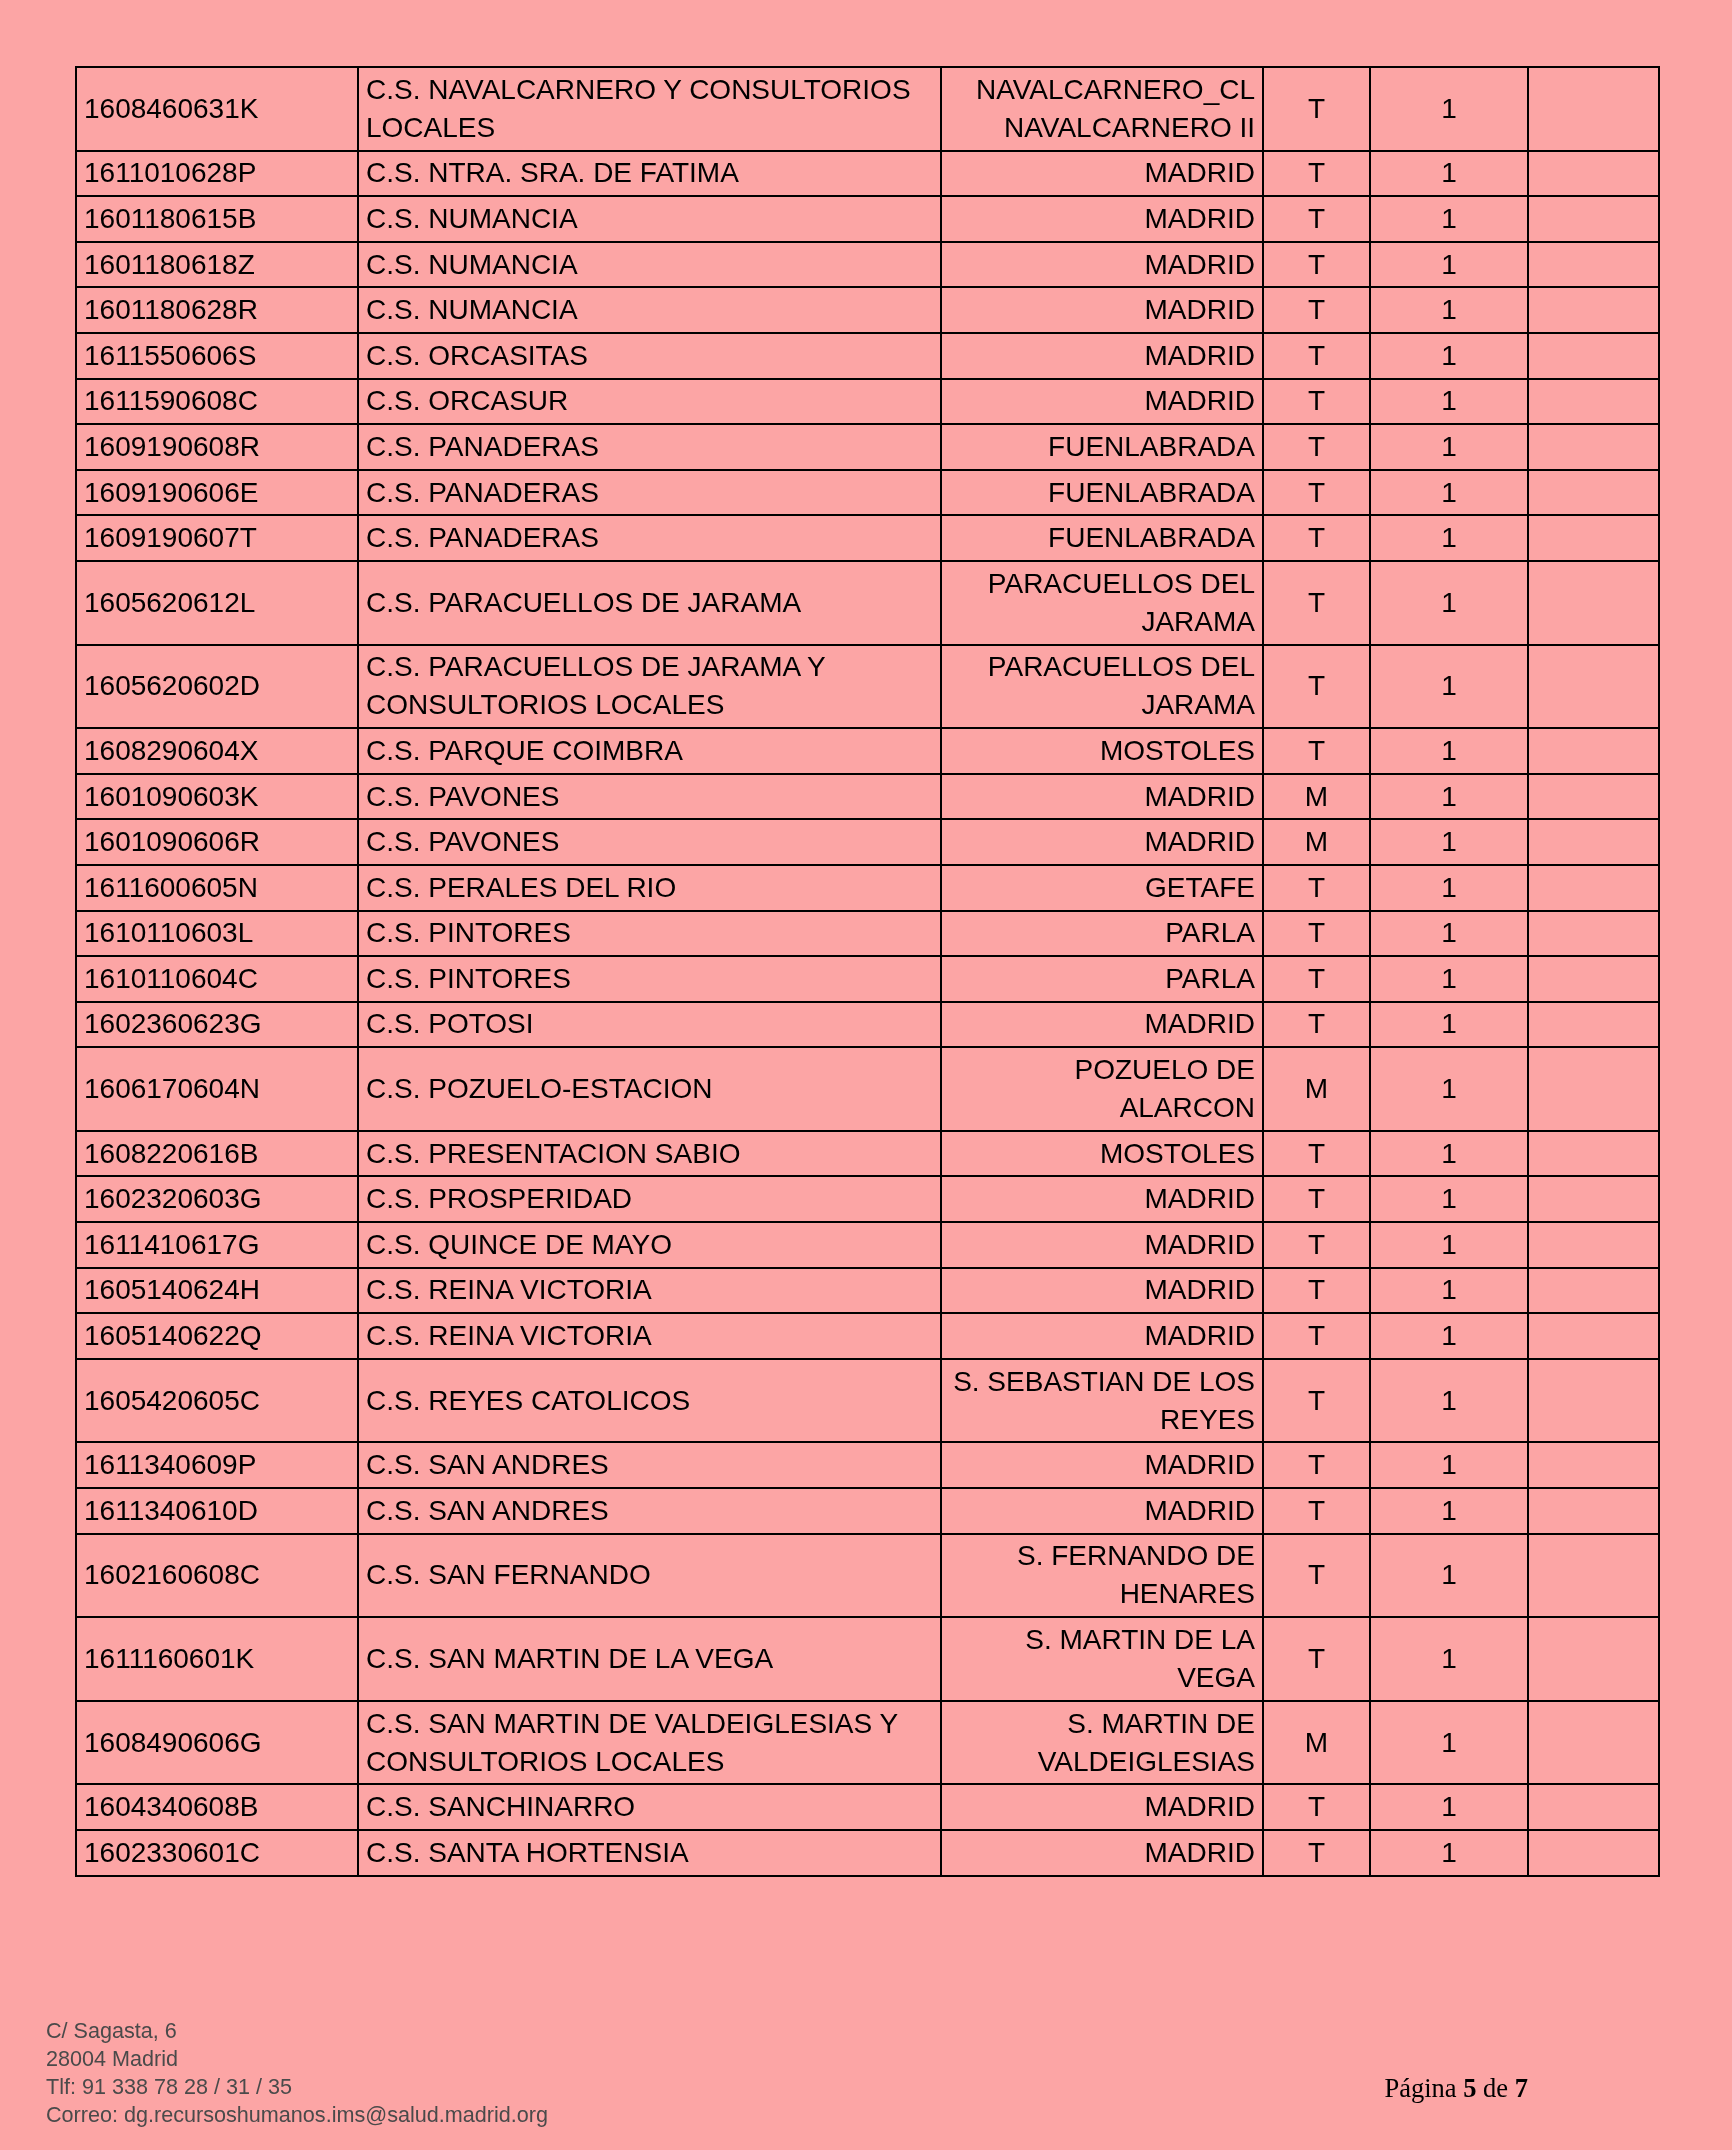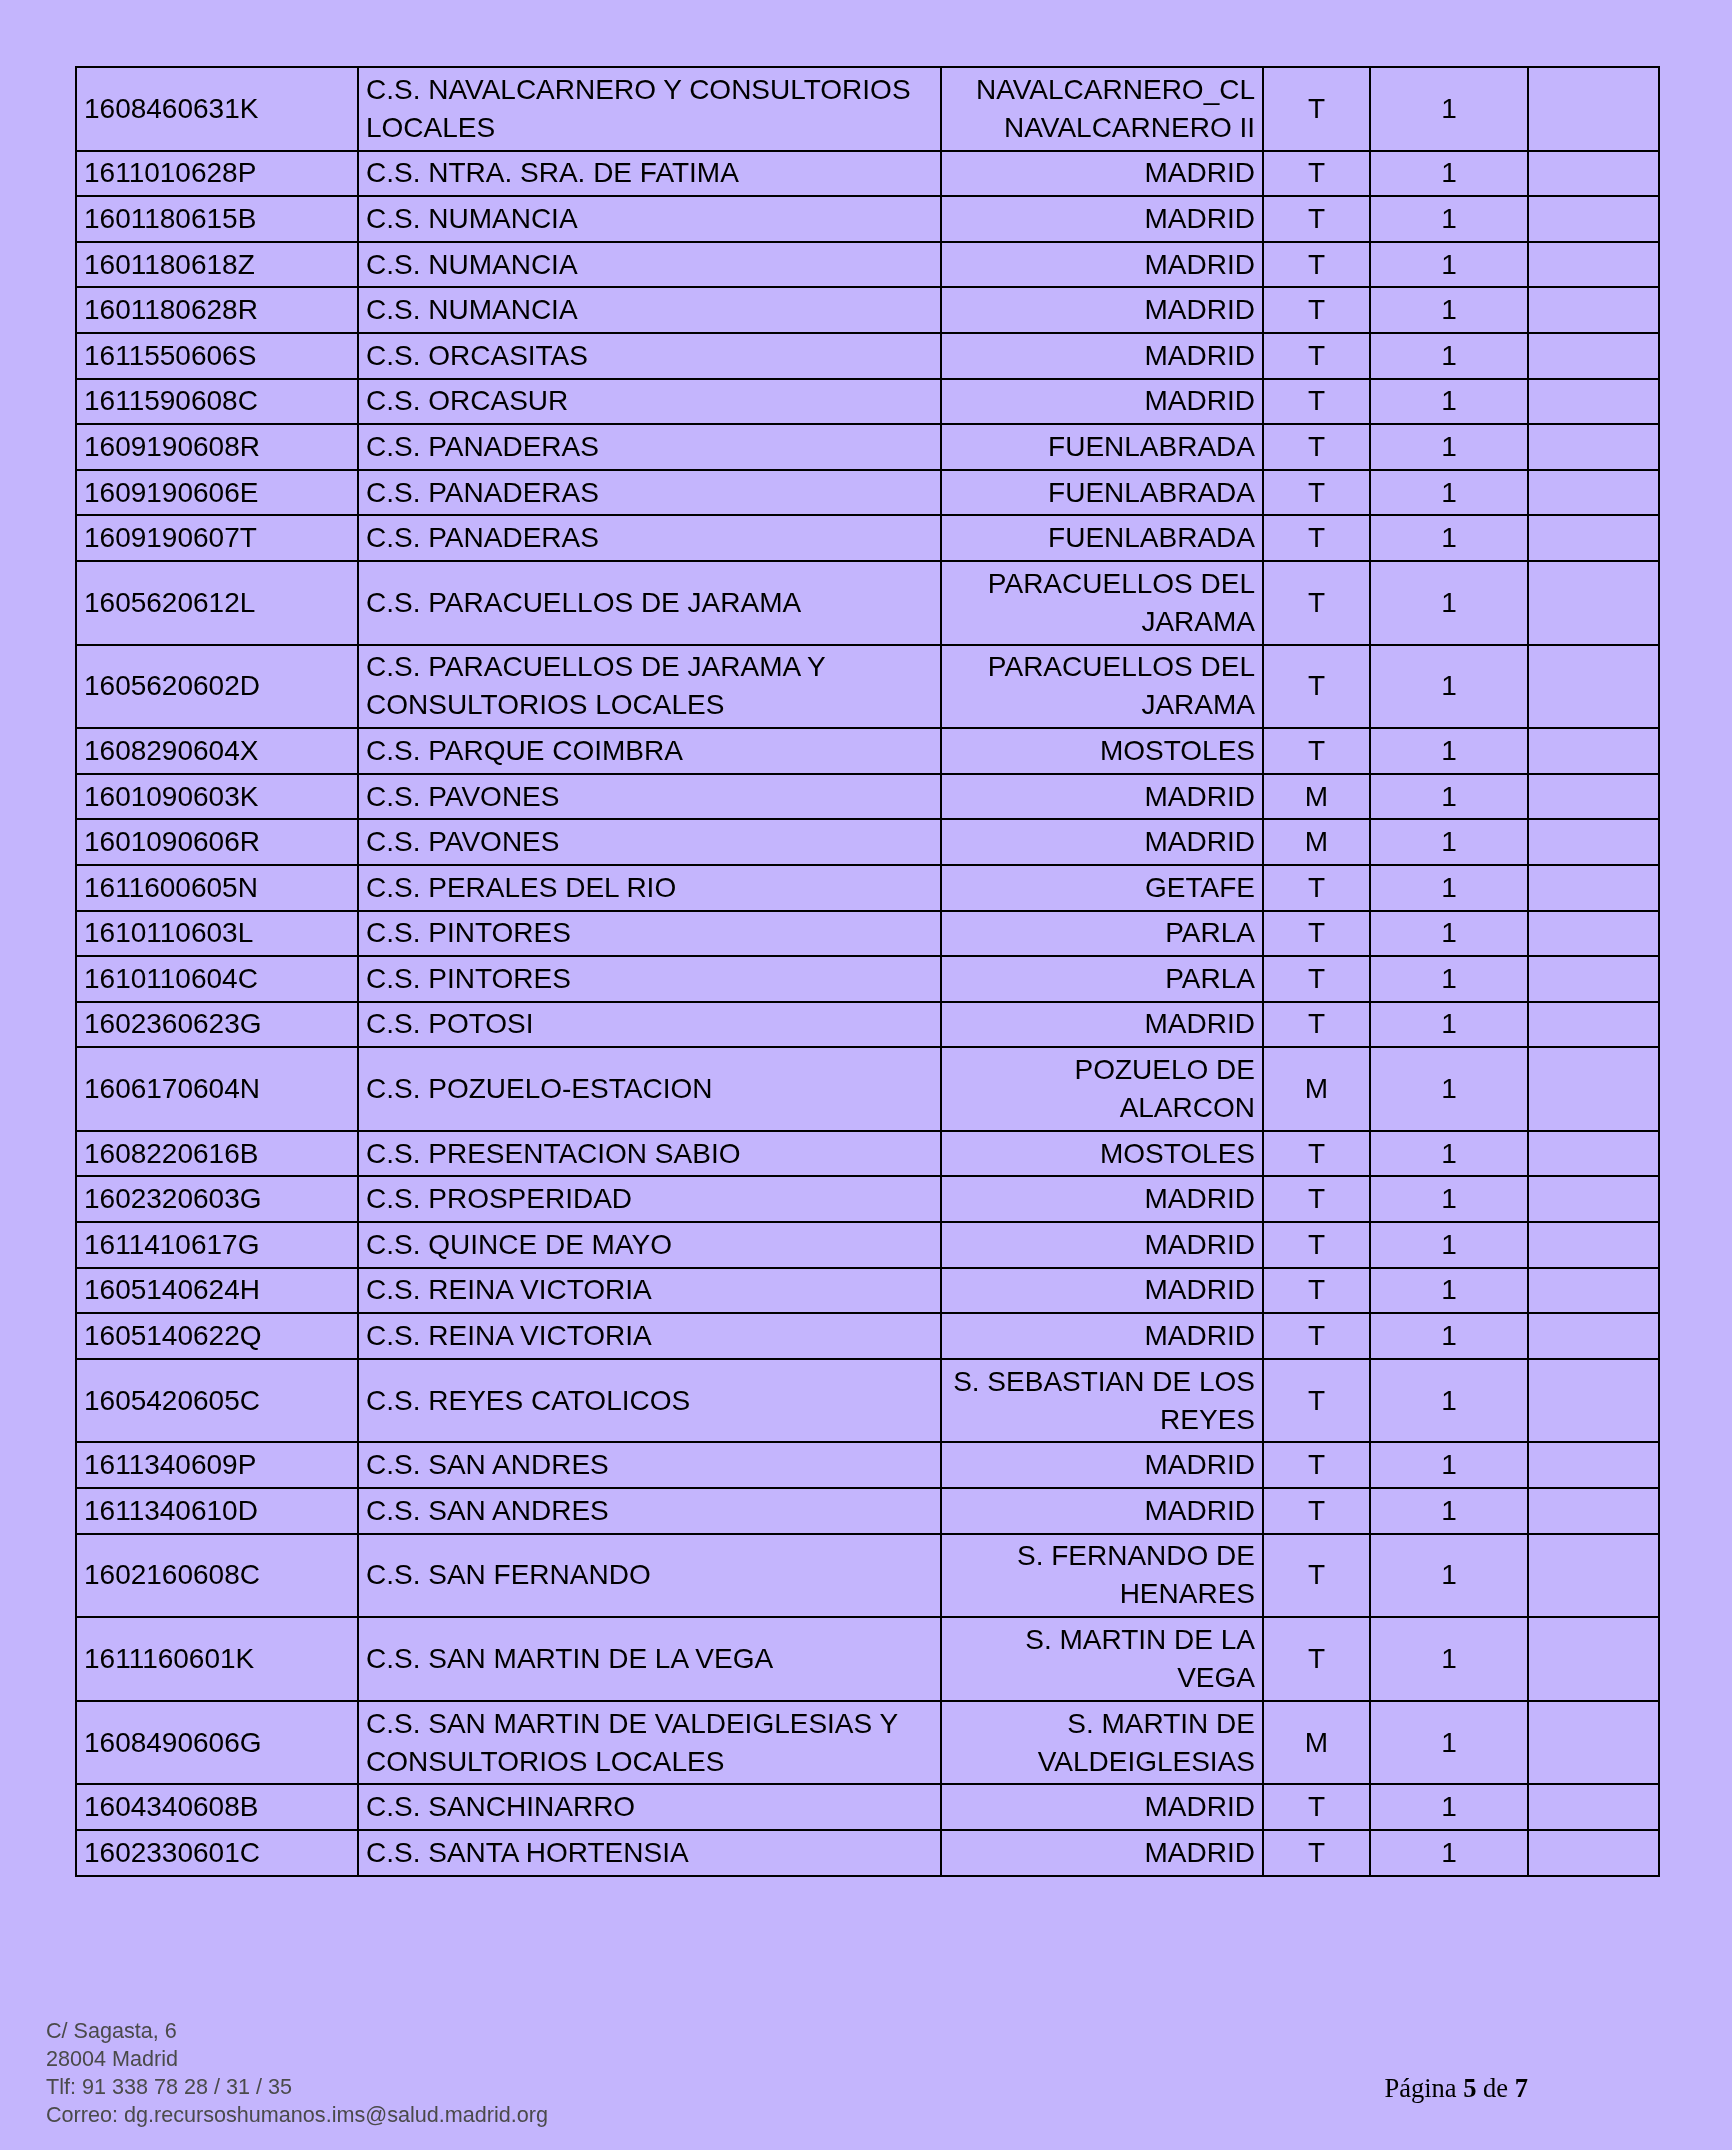--- a/index.html
+++ b/index.html
@@ -5,21 +5,21 @@
   * { margin: 0; padding: 0; box-sizing: border-box; }
   html, body { background: #ffffff; }
   body {
     width: 1732px;
     height: 2151px;
     position: relative;
     font-family: "Liberation Sans", sans-serif;
     color: #000;
     overflow: hidden;
   }
-  .page { position: absolute; inset: 0; background: #c4b5fd; }
+  .page { position: absolute; inset: 0; background: #fca5a5; }
 
   table.centers-table {
     position: absolute;
     left: 75px;
     top: 66px;
     width: 1584px;
     border-collapse: collapse;
     table-layout: fixed;
   }
   table.centers-table td {

